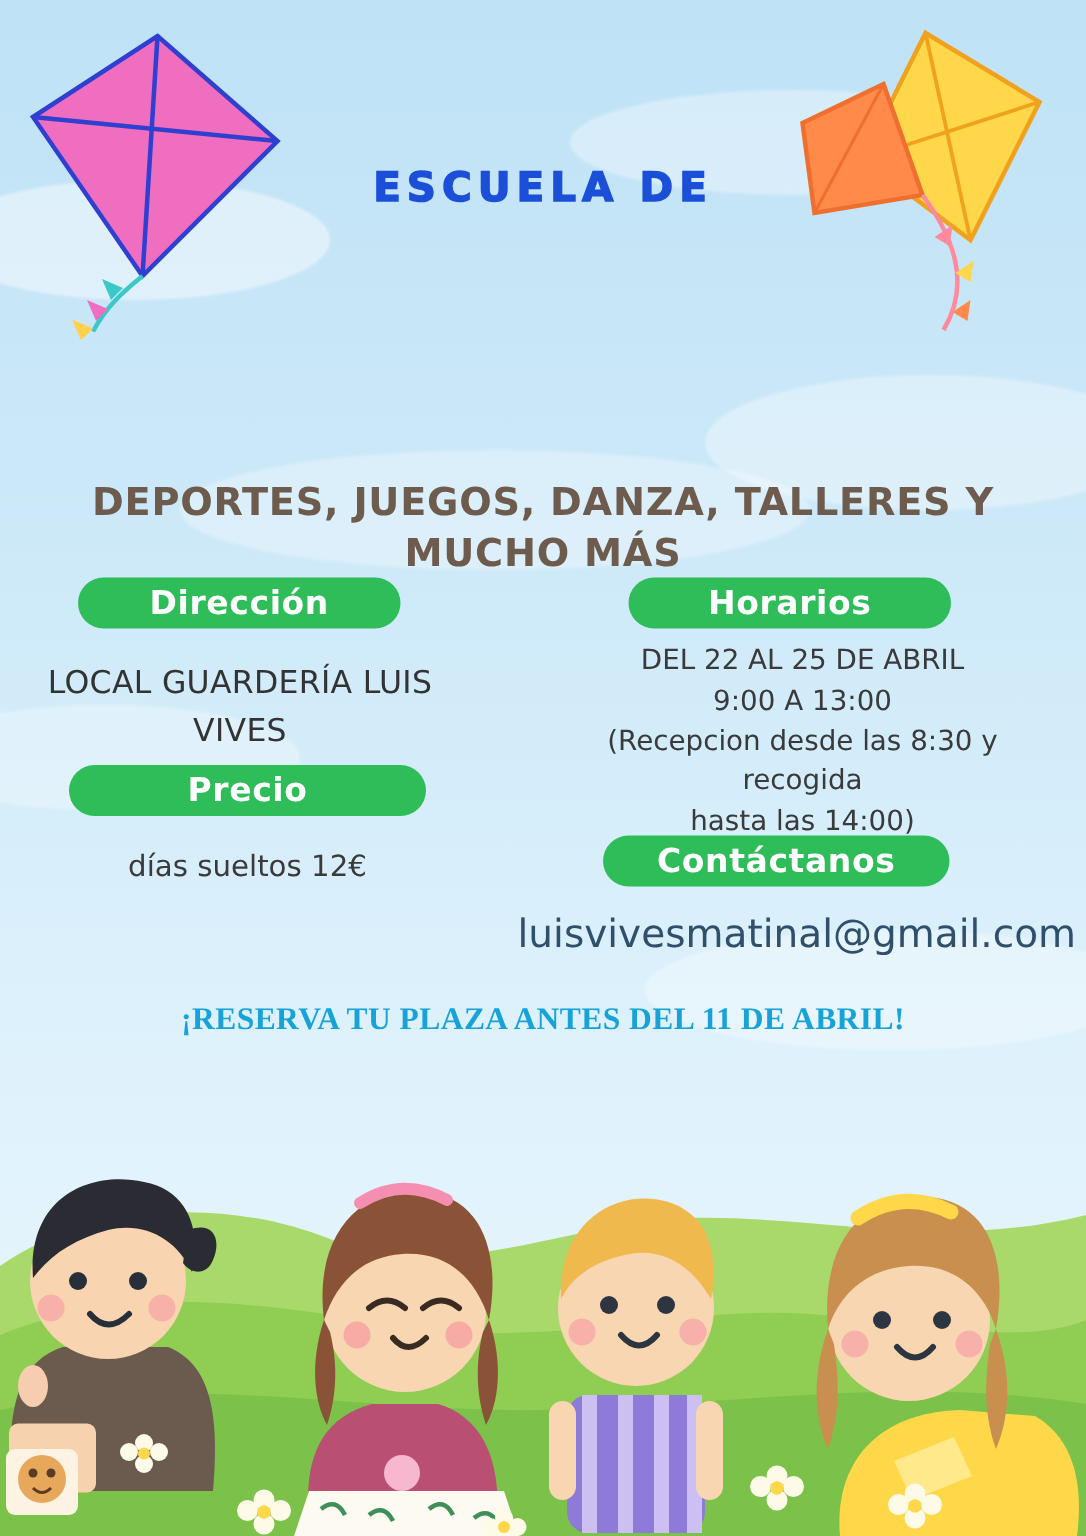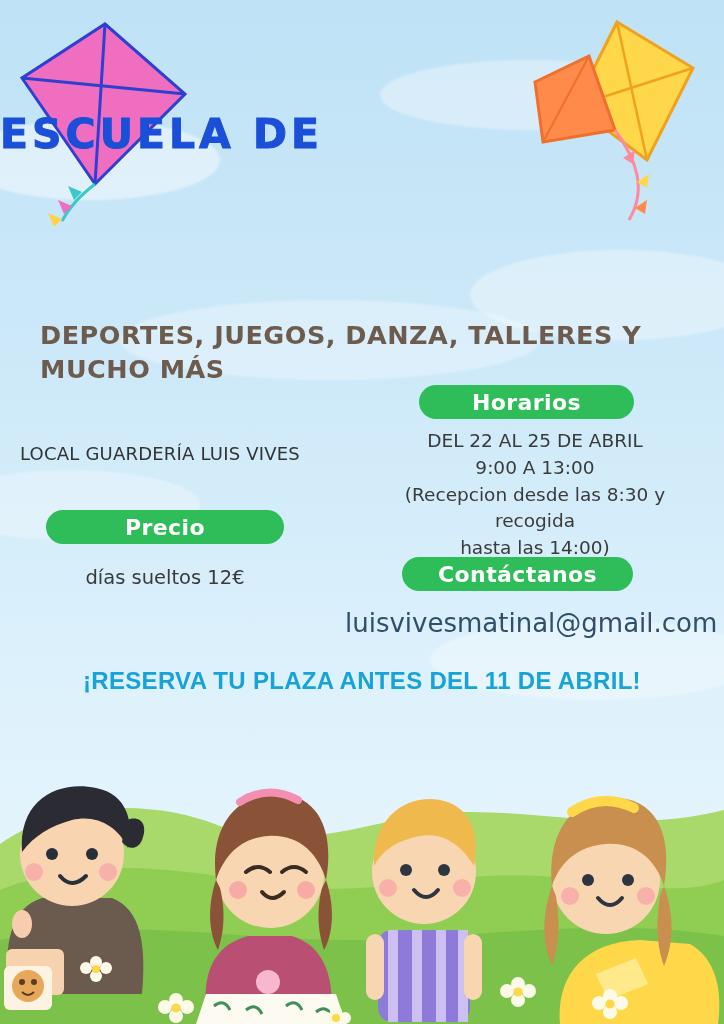--- a/index.html
+++ b/index.html
@@ -46,23 +46,24 @@
     position: absolute;
     left: 497px; top: 10px;
     width: 220px; height: 230px;
   }
 
   
   .title-top {
     position: absolute;
     top: 110px;
     left: 0; right: 0;
-    font-family: "DejaVu Sans", sans-serif;
-    font-weight: bold;
-    font-size: 41px;
+    text-align: center;
+    font-family: "DejaVu Sans", sans-serif;
+    font-weight: bold;
+    font-size: 27px;
     letter-spacing: 4px;
     color: #1b4fd8;
     -webkit-text-stroke: 1px #1b4fd8;
   }
   .title-main {
     position: absolute;
     top: 182px;
     left: 0; right: 0;
     text-align: center;
     font-family: "DejaVu Sans", sans-serif;
@@ -72,20 +73,21 @@
     color: #ffa400;
     -webkit-text-stroke: 5px #ffffff;
     paint-order: stroke fill;
     text-shadow: 0 3px 0 rgba(255,255,255,.9);
   }
   .subtitle {
     position: absolute;
     top: 318px;
     left: 40px;
     width: 644px;
+    text-align: center;
     font-family: "DejaVu Sans", sans-serif;
     font-weight: bold;
     font-size: 25.5px;
     line-height: 1.35;
     letter-spacing: .5px;
     color: #6d5b4e;
   }
 
   
   .pill {
@@ -110,21 +112,21 @@
   .info {
     position: absolute;
     text-align: center;
     font-family: "DejaVu Sans", sans-serif;
     color: #3a3a3a;
     font-size: 19px;
     line-height: 1.5;
   }
   .info.direccion-text {
     left: 12px; top: 440px; width: 296px;
-    font-size: 18px;
+    font-size: 21px;
     letter-spacing: .2px;
     color: #333;
   }
   .info.horarios-text {
     left: 385px; top: 428px; width: 300px;
     font-size: 18.5px;
     line-height: 1.45;
   }
   .info.precio-text {
     left: 45px; top: 563px; width: 240px;
@@ -135,23 +137,23 @@
     left: 345px; top: 604px; width: 345px;
     font-size: 26px;
     color: #2f4f6b;
   }
 
   .reserva {
     position: absolute;
     top: 667px;
     left: 0; right: 0;
     text-align: center;
-    font-family: Liberation Sans, sans-serif;
-    font-weight: bold;
-    font-size: 24px;
+    font-family: Liberation Serif, serif;
+    font-weight: bold;
+    font-size: 21px;
     letter-spacing: .3px;
     color: #17a2d8;
   }
 
   
   .ground {
     position: absolute;
     left: 0; bottom: 0;
     width: 724px; height: 330px;
   }
@@ -186,20 +188,23 @@
     <path d="M92 46 L46 132" stroke="#ef6f2e" stroke-width="2" fill="none"></path>
     <path d="M118 120 C 140 150, 150 180, 132 210" stroke="#ff8a9e" stroke-width="3" fill="none"></path>
     <path d="M126 148 l12 -8 l-2 14 z" fill="#ff8a9e"></path>
     <path d="M140 172 l12 -8 l-2 14 z" fill="#ffd74a"></path>
     <path d="M138 198 l12 -8 l-2 14 z" fill="#ff8a4a"></path>
   </svg>
 
   <div class="title-top">ESCUELA DE</div>
   <div class="subtitle">DEPORTES, JUEGOS, DANZA, TALLERES Y MUCHO MÁS</div>
 
+  <div class="pill direccion">
+    <span>Dirección</span>
+  </div>
   <div class="info direccion-text">LOCAL GUARDERÍA LUIS VIVES</div>
 
   <div class="pill horarios">
     <span>Horarios</span>
   </div>
   <div class="info horarios-text">
     <div>DEL 22 AL 25 DE ABRIL</div>
     <div>9:00 A 13:00</div>
     <div>(Recepcion desde las 8:30 y recogida</div>
     <div>hasta las 14:00)</div>

